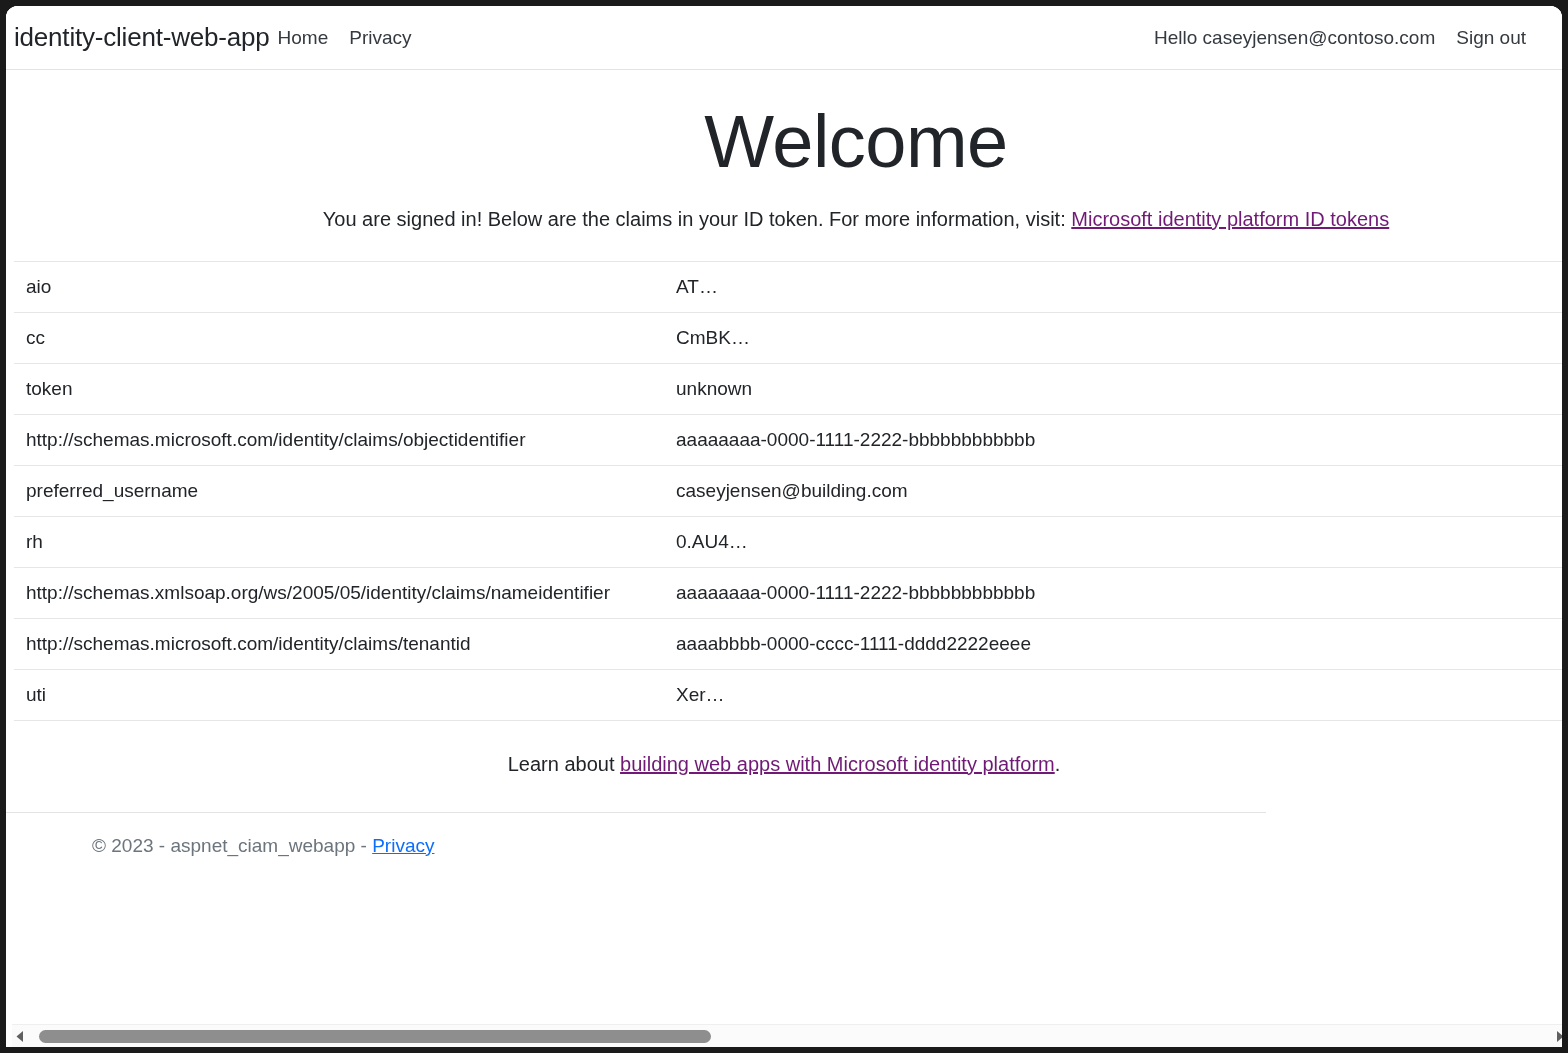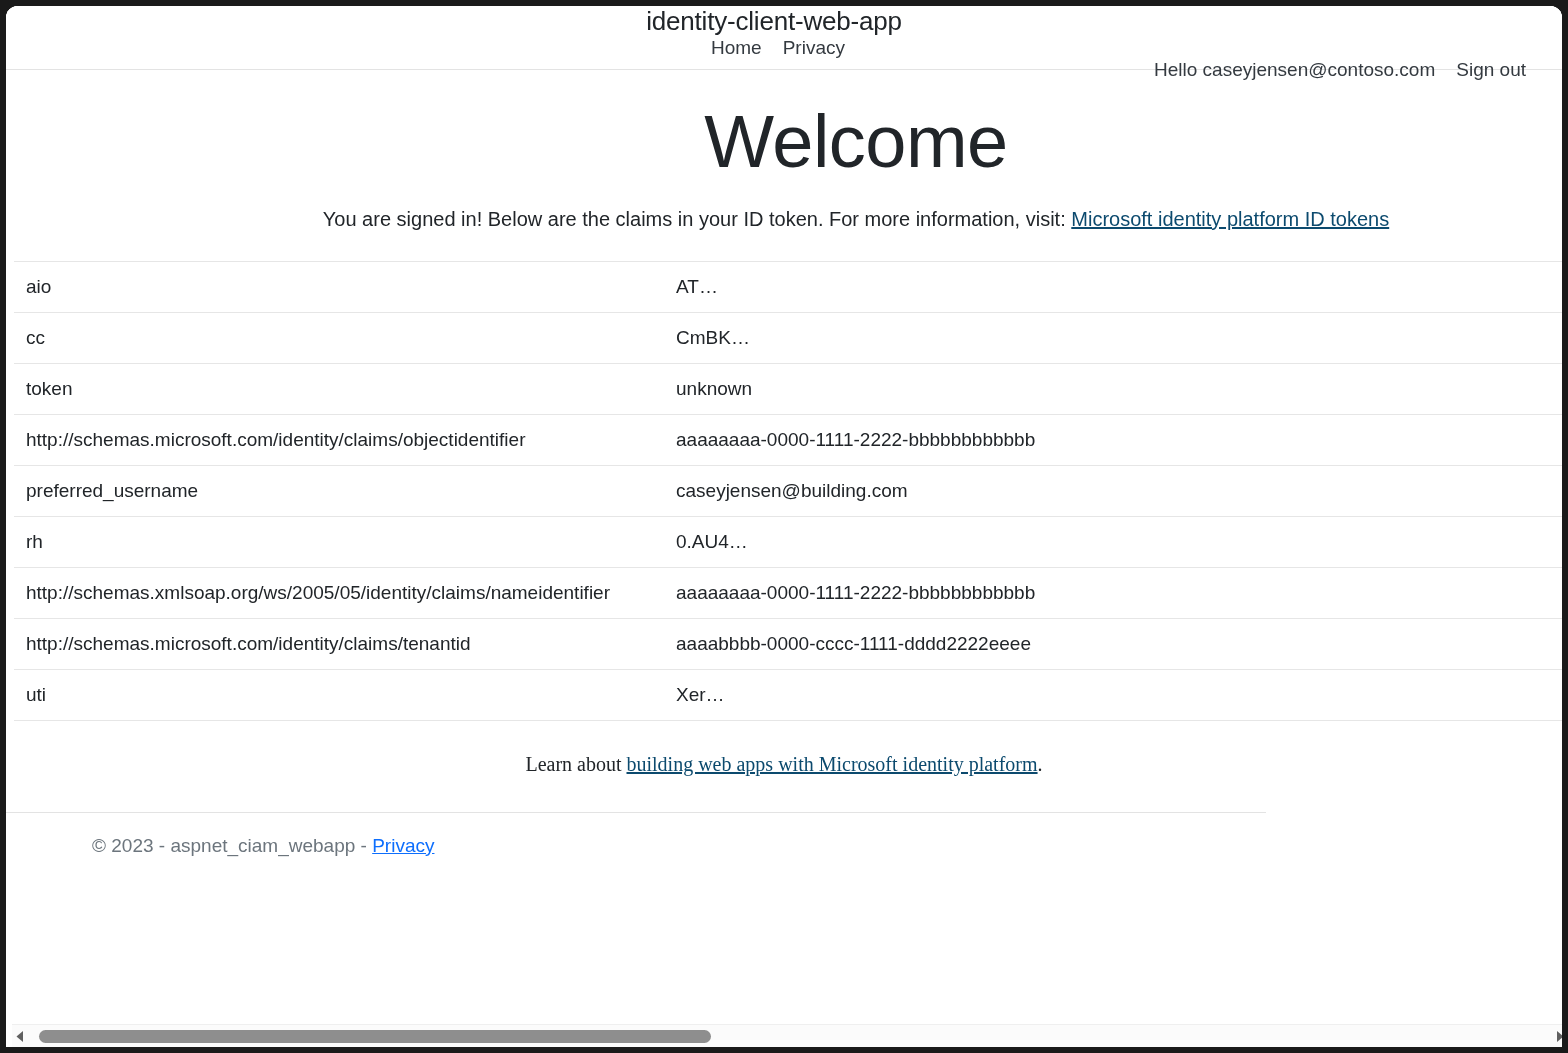--- a/index.html
+++ b/index.html
@@ -45,21 +45,20 @@
 
   
   #navbar {
     height: 64px;
     background: #ffffff;
     border-bottom: 1px solid #e3e3e3;
     display: flex;
     align-items: center;
     padding: 0 28px 0 8px;
     width: 1556px;
-    flex-direction: column;
   }
   .brand {
     font-size: 26px;
     color: #212529;
     font-weight: 400;
     letter-spacing: -0.2px;
     white-space: nowrap;
   }
   .nav-links {
     display: flex;
@@ -104,21 +103,21 @@
     line-height: 1.2;
     letter-spacing: -0.5px;
   }
   .hero p {
     margin: 17px 0 0 0;
     font-size: 20px;
     color: #212529;
     line-height: 1.5;
   }
   a.link {
-    color: #0c4a6e;
+    color: #701a75;
     text-decoration: underline;
     cursor: pointer;
   }
 
   
   #claims-wrap {
     margin-top: 27px;
     padding: 0 8px;
   }
   table.claims {
@@ -148,21 +147,20 @@
   }
   .ell { color: #212529; letter-spacing: 1px; }
 
   
   .learn {
     text-align: center;
     font-size: 20px;
     color: #212529;
     padding: 32px 0 36px 0;
     width: 1556px;
-    font-family: Liberation Serif, serif;
   }
 
   
   #footer {
     border-top: 1px solid #e3e3e3;
     width: 1260px;
     padding: 22px 0 22px 86px;
     font-size: 19px;
     color: #6c757d;
   }

